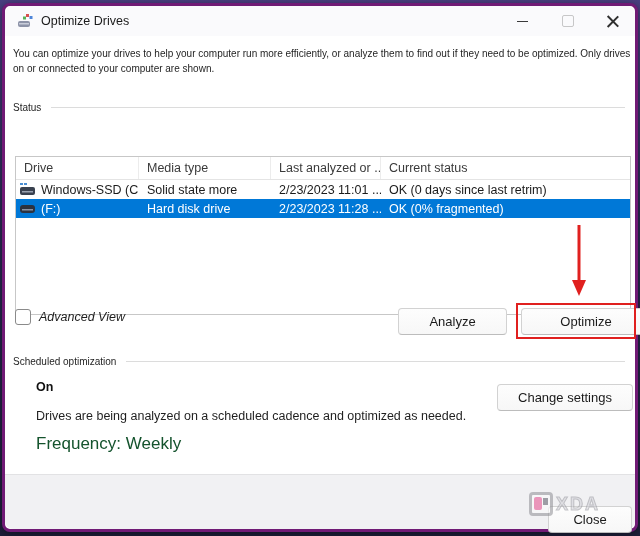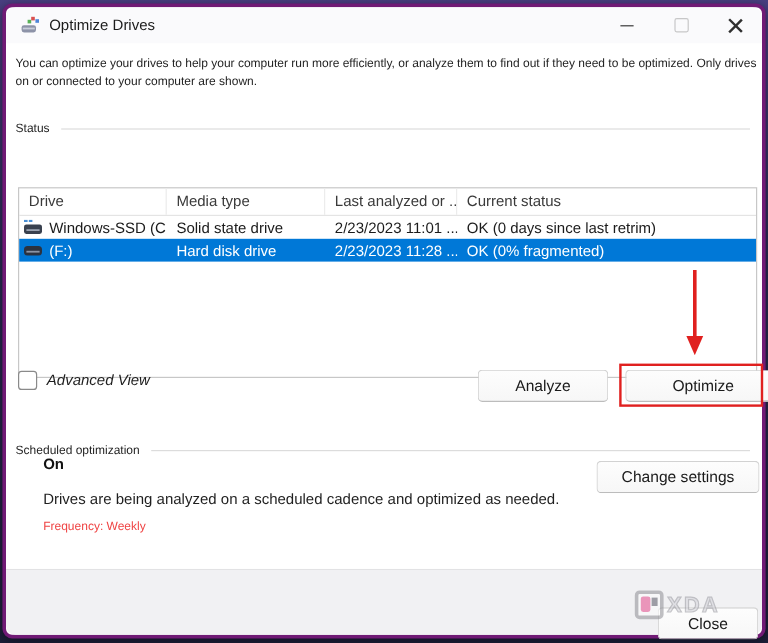--- a/index.html
+++ b/index.html
@@ -45,21 +45,21 @@
   .btn{position:absolute;display:flex;align-items:center;justify-content:center;
     background:linear-gradient(#fdfdfd,#f7f7f7);border:1px solid #d2d2d2;border-bottom-color:#bcbcbc;
     border-radius:4px;font-size:13px;color:#1a1a1a;box-sizing:border-box;cursor:default;}
   .btn-analyze{left:393px;top:302px;width:109px;height:27px;}
   .btn-optimize{left:516px;top:302px;width:130px;height:27px;}
   .btn-change{left:492px;top:378px;width:136px;height:27px;}
   .btn-close{left:543px;top:500px;width:84px;height:27px;z-index:3;}
   
   .on-label{position:absolute;left:31px;top:374px;font-size:12.5px;font-weight:bold;color:#111;}
   .sched-desc{position:absolute;left:31px;top:403px;font-size:12.5px;color:#1f1f1f;}
-  .sched-freq{position:absolute;left:31px;top:428px;font-size:10px;color:#ef4444;}
+  .sched-freq{position:absolute;left:31px;top:428px;font-size:17px;color:#14532d;}
   
   .footer{position:absolute;left:0;right:0;bottom:0;height:54px;background:#f1f1f3;
     border-top:1px solid #e2e2e4;border-radius:0 0 8px 8px;}
   
   .anno-rect{position:absolute;left:511px;top:297px;width:120px;height:36px;
     border:2px solid #e0201f;box-sizing:border-box;z-index:4;pointer-events:none;}
   .anno-arrow{position:absolute;left:562px;top:216px;z-index:4;pointer-events:none;}
   
   .watermark{position:absolute;left:524px;top:486px;display:flex;align-items:center;opacity:.55;z-index:5;pointer-events:none;}
   .wm-box{width:18px;height:18px;border:3px solid #8e8e94;border-radius:4px;position:relative;background:#fdfdfd;}
@@ -112,21 +112,21 @@
     <div class="lrow">
       <div class="c1">
         <svg class="drive-ic" viewBox="0 0 16 13">
           <rect x="0" y="0" width="3" height="2" fill="#4a8fd4"></rect>
           <rect x="4" y="0" width="3" height="2" fill="#4a8fd4"></rect>
           <rect x="0" y="4" width="15" height="8" rx="2" fill="#39414f"></rect>
           <rect x="2" y="8" width="11" height="1.5" fill="#9aa2b0"></rect>
         </svg>
         <span>Windows-SSD (C:)</span>
       </div>
-      <div class="c2">Solid state drive</div>
+      <div class="c2">Solid state more</div>
       <div class="c3">2/23/2023 11:01 ...</div>
       <div class="c4">OK (0 days since last retrim)</div>
     </div>
     <div class="lrow sel">
       <div class="c1">
         <svg class="drive-ic" viewBox="0 0 16 13">
           <rect x="0" y="3" width="15" height="8" rx="3" fill="#2b3240"></rect>
           <rect x="2" y="7" width="11" height="1.5" fill="#8a93a4"></rect>
         </svg>
         <span>(F:)</span>
@@ -138,21 +138,21 @@
   </div>
 
   <div class="chk-row">
     <div class="chk"></div>
     <span>Advanced View</span>
   </div>
 
   <div class="btn btn-analyze">Analyze</div>
   <div class="btn btn-optimize">Optimize</div>
 
-  <div class="group" style="top:350px;margin-top:14px;">
+  <div class="group" style="top:350px;">
     <span>Scheduled optimization</span>
     <div class="rule"></div>
   </div>
   <div class="on-label">On</div>
   <div class="btn btn-change">Change settings</div>
   <div class="sched-desc">Drives are being analyzed on a scheduled cadence and optimized as needed.</div>
   <div class="sched-freq">Frequency: Weekly</div>
 
   <div class="footer"></div>
   <div class="btn btn-close">Close</div>

